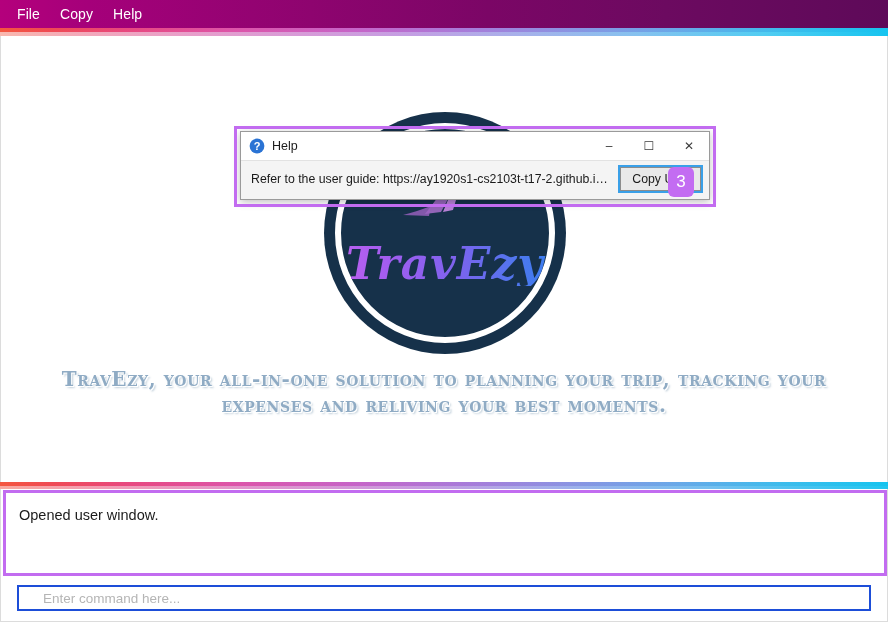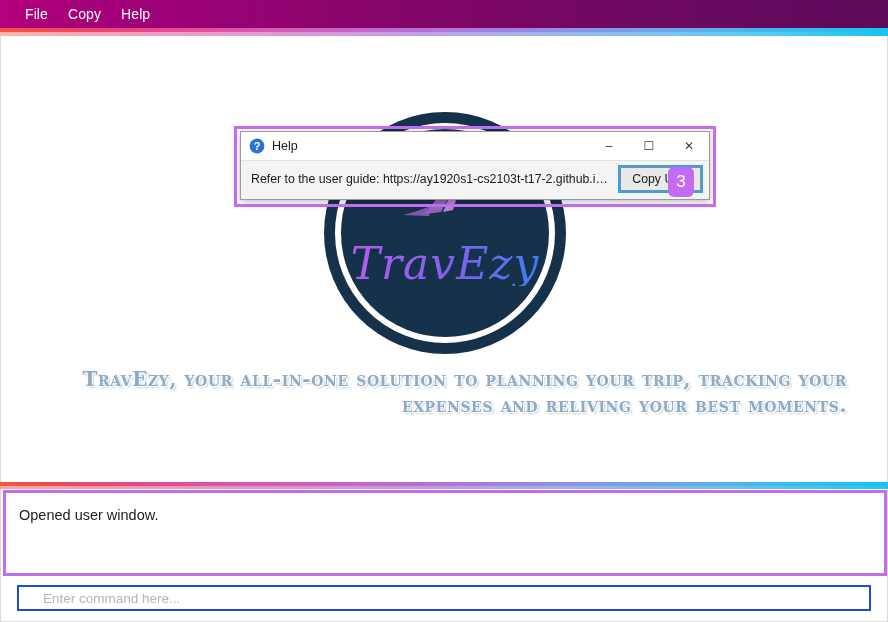--- a/index.html
+++ b/index.html
@@ -25,21 +25,21 @@
     flex-direction: column;
   }
 
   
   #menu-bar {
     height: 28px;
     flex: 0 0 28px;
     background: linear-gradient(90deg, #b4007c 0%, #a5007a 10%, #8e046f 35%, #7b0666 55%, #6c0a60 75%, #5e0a59 100%);
     display: flex;
     align-items: center;
-    padding-left: 16px;
+    padding-left: 8px;
     box-sizing: border-box;
   }
   .menu-item {
     color: #ffffff;
     font-size: 14px;
     padding: 2px 9px;
     margin-right: 2px;
     cursor: default;
     white-space: nowrap;
     letter-spacing: 0.1px;
@@ -105,34 +105,34 @@
     height: 86px;
   }
   #logo-text {
     position: absolute;
     left: 0; right: 0;
     top: 130px;
     text-align: center;
     font-family: "DejaVu Serif", serif;
     font-style: italic;
     font-size: 44px;
-    font-weight: 400;
+    font-weight: 700;
     letter-spacing: 1px;
     background: linear-gradient(90deg, #c362f0 0%, #a45df0 25%, #7c63ee 55%, #4f77ee 80%, #2f7ff0 100%);
     -webkit-background-clip: text;
     background-clip: text;
     color: transparent;
     line-height: 1;
   }
 
   #tagline {
     position: absolute;
     left: 0; right: 0;
     top: 330px;
-    text-align: right;
+    text-align: center;
     font-family: "DejaVu Serif", serif;
     font-weight: 700;
     font-size: 20px;
     font-variant: small-caps;
     letter-spacing: 0.6px;
     line-height: 1.3;
     color: #8fabc4;
     text-shadow: 1px 1px 0 #ffffff, 2px 2px 2px rgba(120,150,175,0.45);
     padding: 0 40px;
   }

